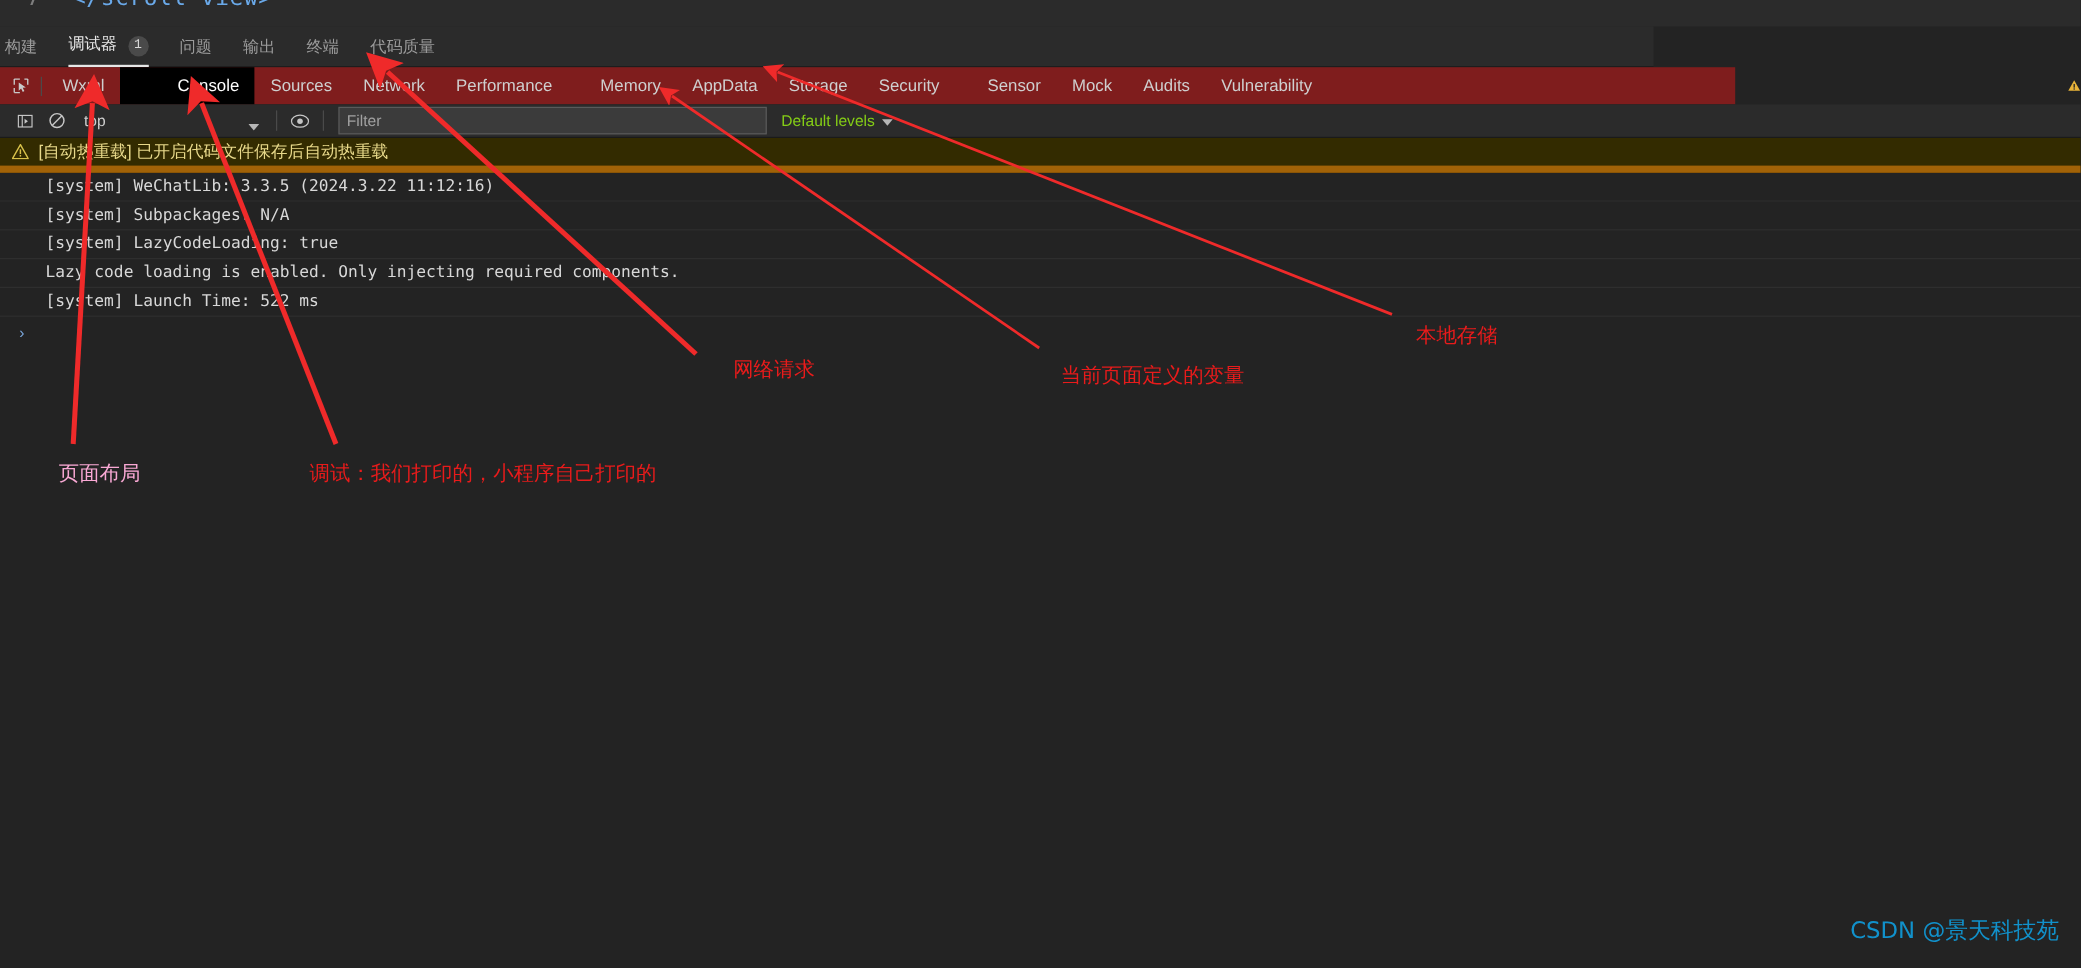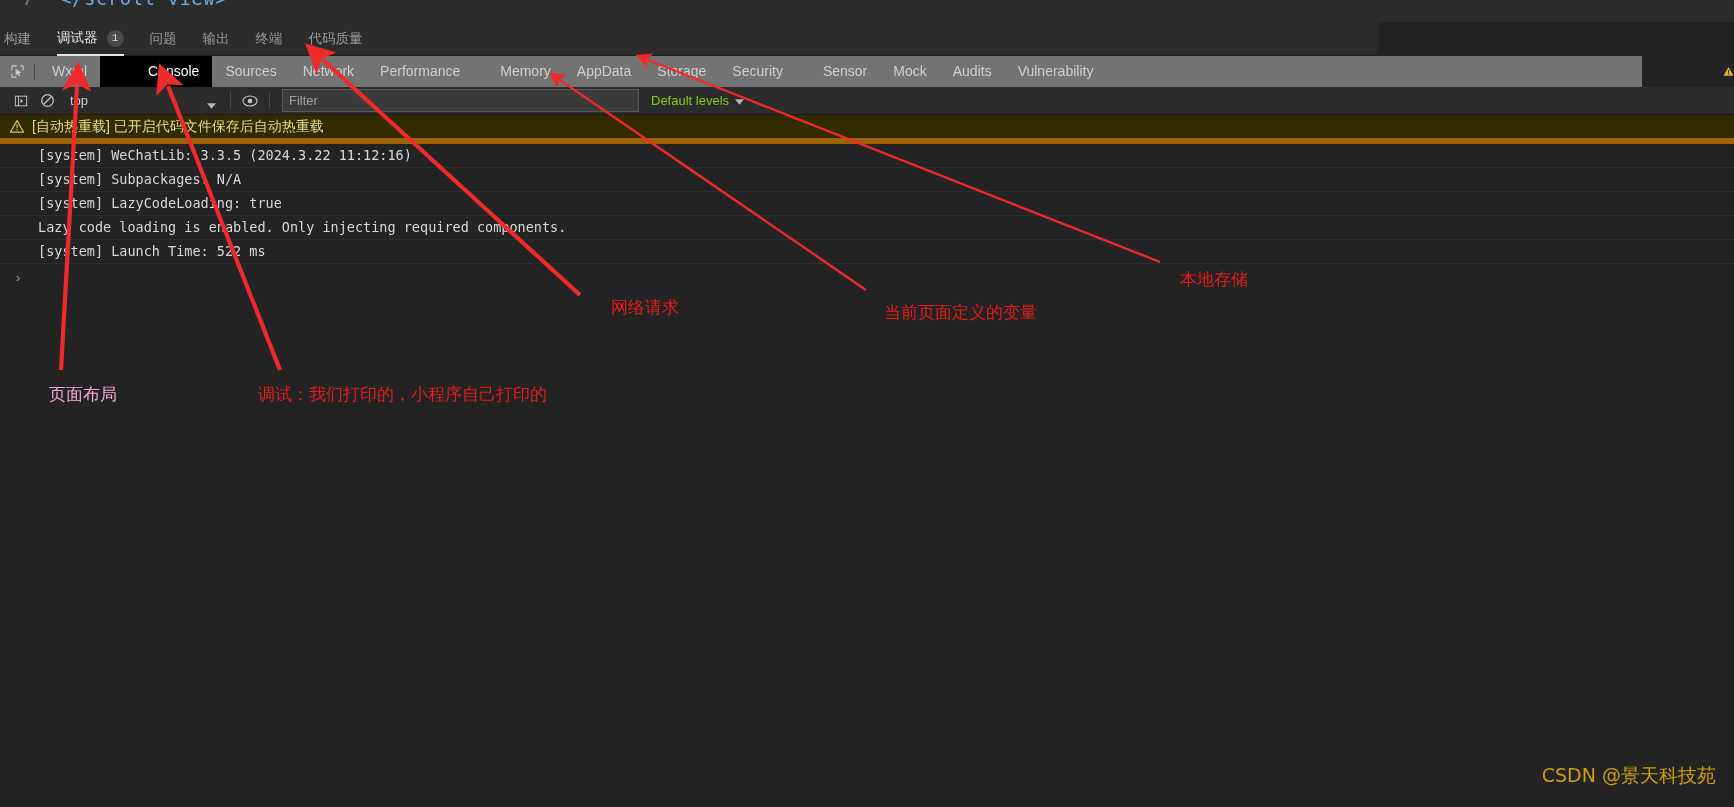--- a/index.html
+++ b/index.html
@@ -53,22 +53,22 @@
   }
   .badge{
     display:inline-flex;align-items:center;justify-content:center;
     min-width:17px;height:17px;padding:0 4px;margin-left:9px;
     border-radius:9px;background:#4a4a4a;color:#d8d8d8;
     font-size:11px;line-height:17px;box-sizing:border-box;
   }
 
   
   .dt-tabs{
-    position:absolute;left:0;top:56px;width:1642px;height:31px;
-    background:#737373;
+    position:absolute;left:0;top:56px;width:1446px;height:31px;
+    background:#7f1d1d;
     border-bottom:1px solid #1a1a1a;
     display:flex;align-items:center;
   }
   .dt-cursor{
     width:34px;height:31px;display:flex;align-items:center;justify-content:center;
     flex:0 0 auto;
   }
   .dt-sep{width:1px;height:16px;background:#4a4a4a;margin:0 4px 0 0;flex:0 0 auto;}
   .dt-tab{
     font-size:14px;color:#cfcfcf;
@@ -157,21 +157,21 @@
   .anno-txt{
     position:absolute;
     color:#e81b1b;
     font-family:"DejaVu Sans","Liberation Sans",sans-serif;
     font-size:17px;
     white-space:nowrap;
   }
   
   .watermark{
     position:absolute;right:18px;bottom:18px;
-    color:#eab308;font-size:19px;
+    color:#0ea5e9;font-size:19px;
     font-family:"DejaVu Sans","Liberation Sans",sans-serif;
     opacity:.85;white-space:nowrap;
   }
 </style>
 </head>
 <body>
 
 <div id="root">
 
   <div class="code-strip">

